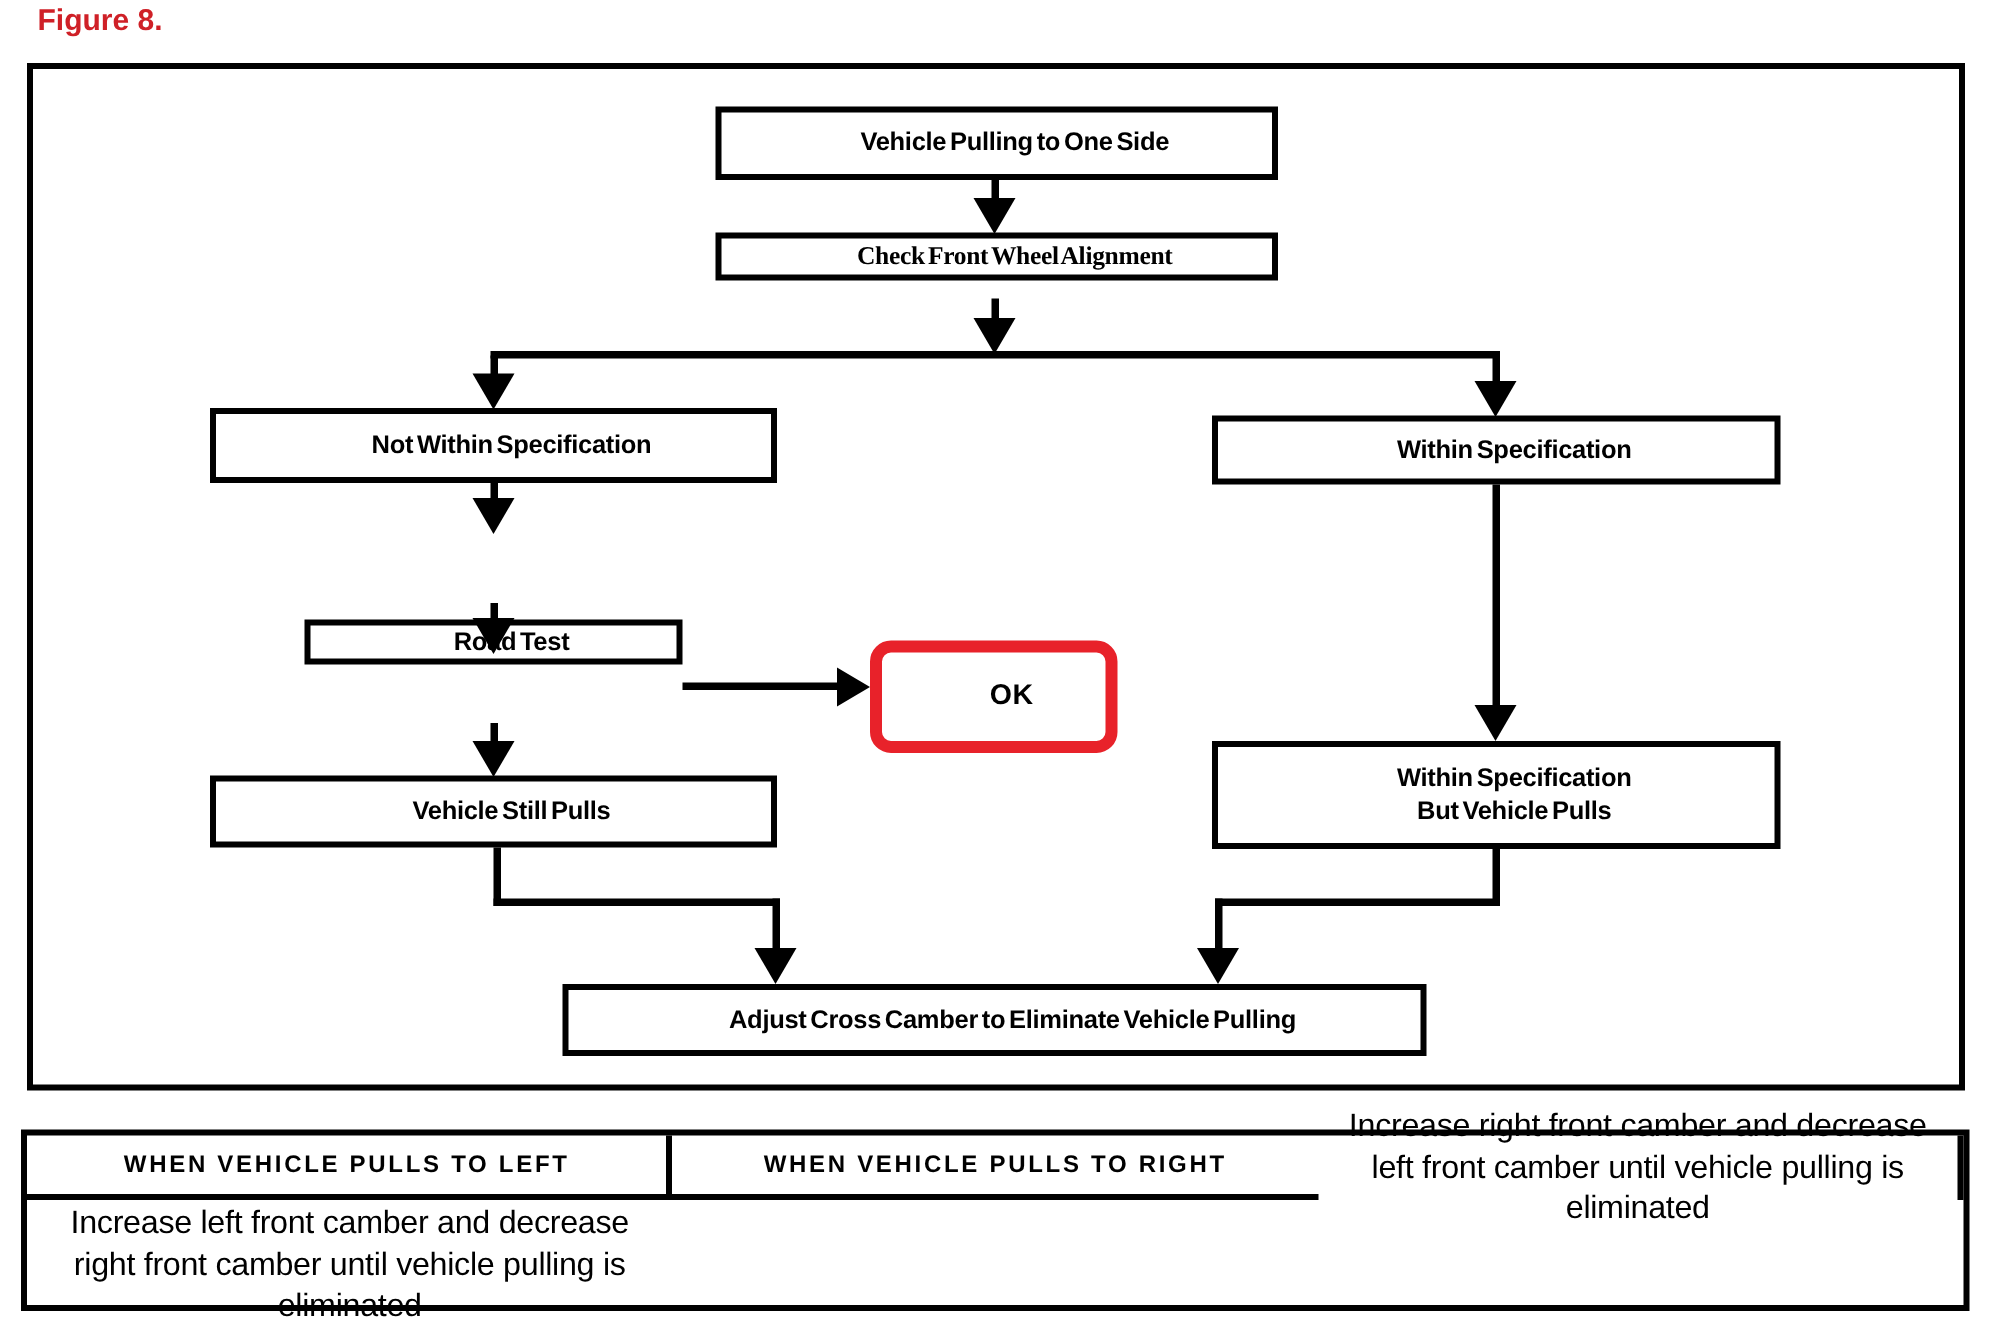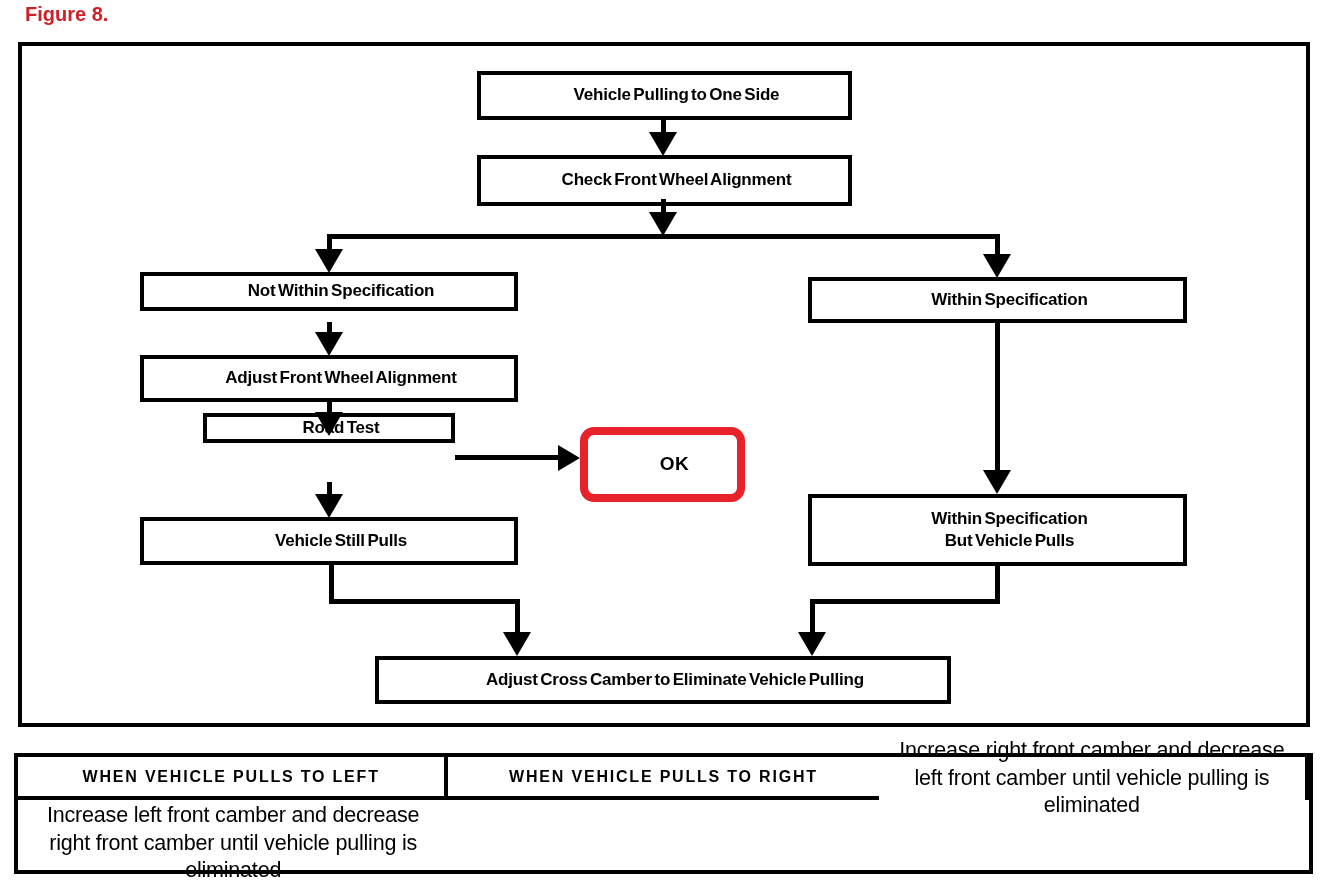--- a/index.html
+++ b/index.html
@@ -75,25 +75,24 @@
 <body>
 
 <div class="canvas">
 
   <div class="figure-label">Figure 8.</div>
 
   <div class="outer-border"></div>
 
   <div class="node" style="left:477px;top:71px;width:375px;height:49px;">Vehicle Pulling to One Side</div>
 
-  <div class="node" style="left:477px;top:155px;width:375px;height:51px;">Check Front Wheel Alignment</div>
+  <div class="node" style="left:477px;top:155px;width:375px;height:32px;font-family:Liberation Serif, serif;">Check Front Wheel Alignment</div>
 
-  <div class="node" style="left:140px;top:272px;width:378px;height:39px;">Not Within Specification</div>
+  <div class="node" style="left:140px;top:272px;width:378px;height:50px;">Not Within Specification</div>
 
-  <div class="node" style="left:140px;top:355px;width:378px;height:47px;">Adjust Front Wheel Alignment</div>
 
   <div class="node" style="left:203px;top:413px;width:252px;height:30px;">Road Test</div>
 
   <div class="node ok-node" style="left:580px;top:427px;width:165px;height:75px;border-radius:14px;">OK</div>
 
   <div class="node" style="left:140px;top:517px;width:378px;height:48px;">Vehicle Still Pulls</div>
 
   <div class="node" style="left:808px;top:277px;width:379px;height:46px;">Within Specification</div>
 
   <div class="node" style="left:808px;top:494px;width:379px;height:72px;">Within Specification

